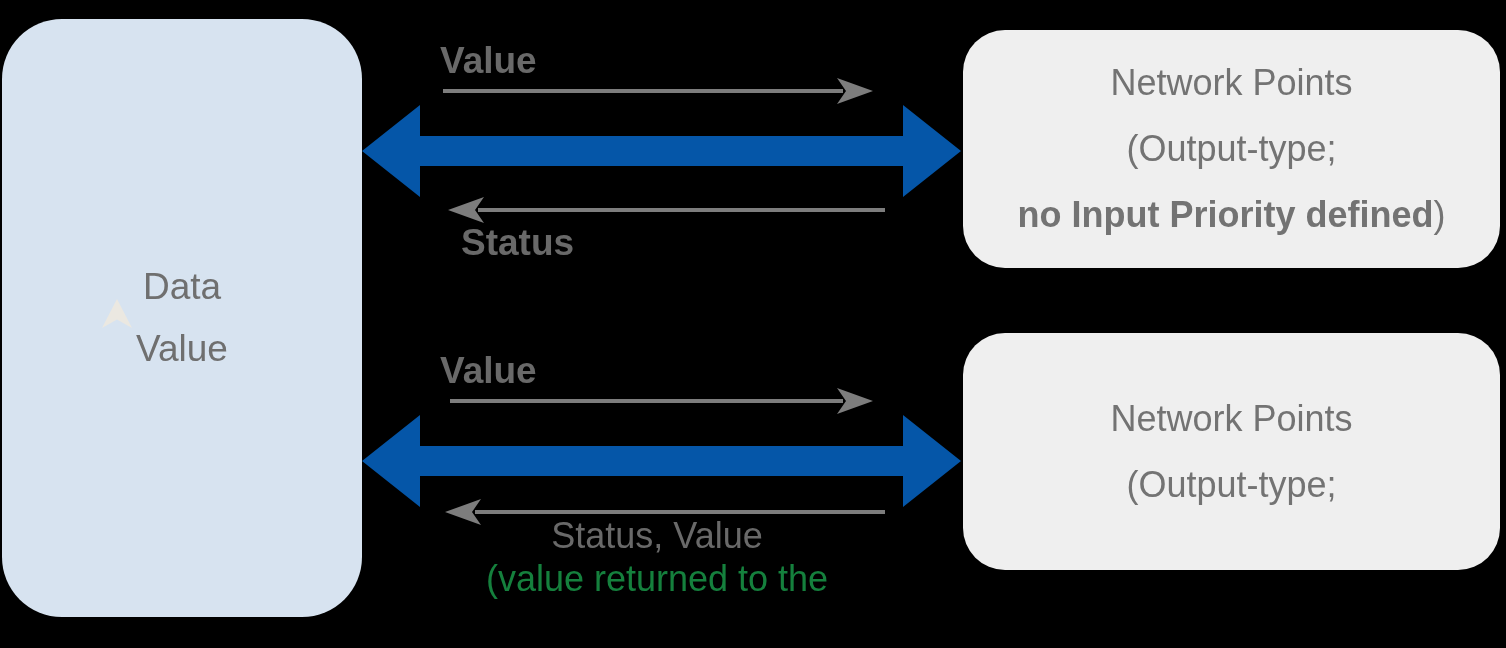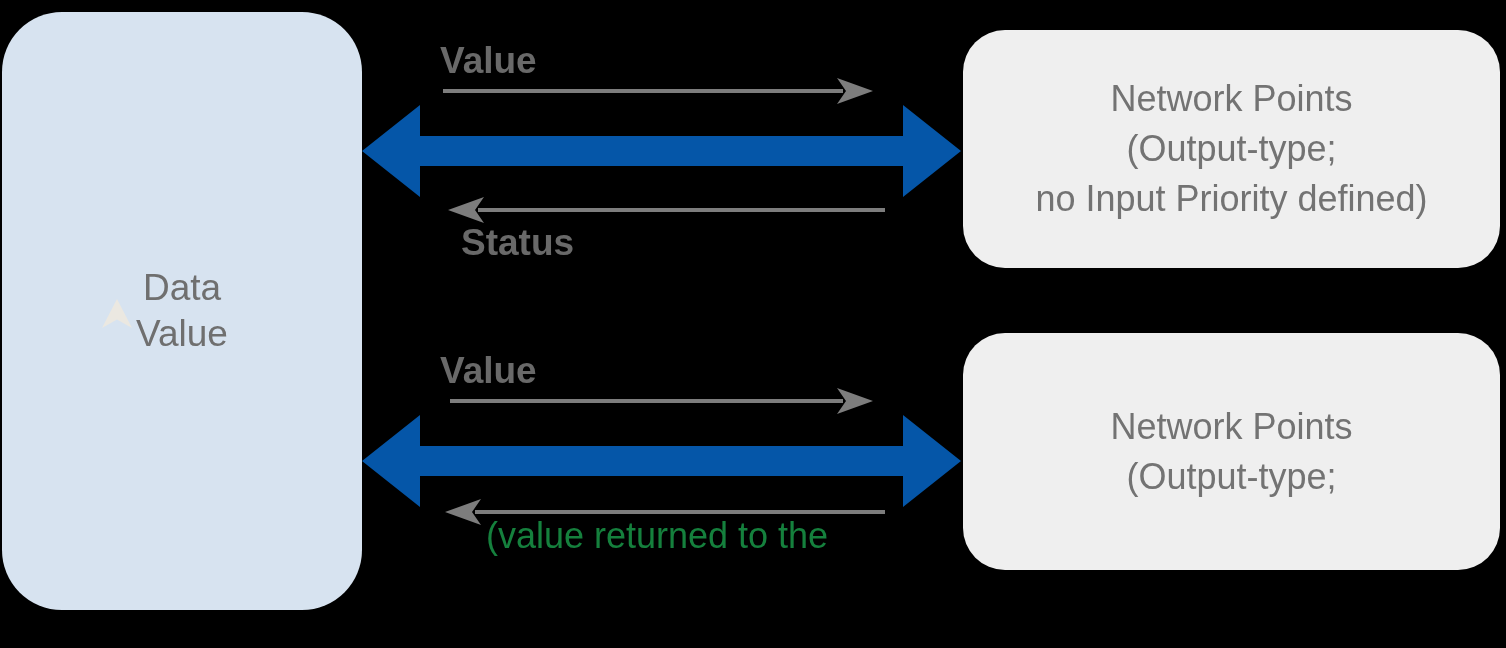--- a/index.html
+++ b/index.html
@@ -11,33 +11,33 @@
     --right-box-fill:#efefef;
     --cursor-fill:#ebe8e1;
     --canvas-bg:#000000;
   }
   html,body{margin:0;padding:0;background:var(--canvas-bg);}
   .stage{
     position:relative;width:1506px;height:648px;overflow:hidden;
     background:var(--canvas-bg);
     font-family:"Liberation Sans", sans-serif;
   }
-  .box{position:absolute;display:flex;flex-direction:column;align-items:center;justify-content:center;text-align:center;}
+  .box{position:absolute;display:flex;flex-direction:column;align-items:center;justify-content:center;text-align:center;gap:16px;}
   .data-point-box{
-    left:2px;top:12px;width:360px;height:598px;border-radius:60px;
+    left:2px;top:19px;width:360px;height:598px;border-radius:60px;
     background:var(--left-box-fill);
     color:#6f6f6f;font-size:37px;line-height:1.25;
   }
   .network-box{
     width:537px;background:var(--right-box-fill);border-radius:42px;
     color:var(--box-text-gray);font-size:36px;line-height:50px;
   }
   .network-box-top{left:963px;top:30px;height:238px;}
   .network-box-bottom{left:963px;top:333px;height:237px;}
-  .bold{font-weight:400;}
+  .bold{font-weight:700;}
   .flow-label{
     position:absolute;width:440px;text-align:left;
     color:var(--label-gray);font-size:37px;font-weight:700;
   }
   .note-block{
     position:absolute;left:397px;top:514px;width:520px;text-align:center;
     color:var(--label-gray);font-size:36px;line-height:43px;
   }
   .note-block .note-line{font-weight:400;color:#15803d;}
   .arrow{position:absolute;display:block;}
@@ -92,20 +92,21 @@
   <svg class="arrow" style="left:362px;top:415px;" width="599" height="92" viewBox="0 0 599 92">
     <polygon points="0,46 58,0 58,31 541,31 541,0 599,46 541,92 541,61 58,61 58,92" fill="var(--accent-blue)"></polygon>
   </svg>
 
   <svg class="arrow" style="left:445px;top:499px;" width="440" height="26" viewBox="0 0 440 26">
     <line x1="30" y1="13" x2="440" y2="13" stroke="var(--thin-arrow-gray)" stroke-width="4"></line>
     <polygon points="36,0 0,13 36,26 27,13" fill="var(--thin-arrow-gray)"></polygon>
   </svg>
 
   <div class="note-block">
+    <div>Status, Value</div>
     <div class="note-line">(value returned to the</div>
   </div>
 
   <div class="box network-box network-box-bottom">
     <span>Network Points</span>
     <span>(Output-type;</span>
   </div>
 
 </div>
 

